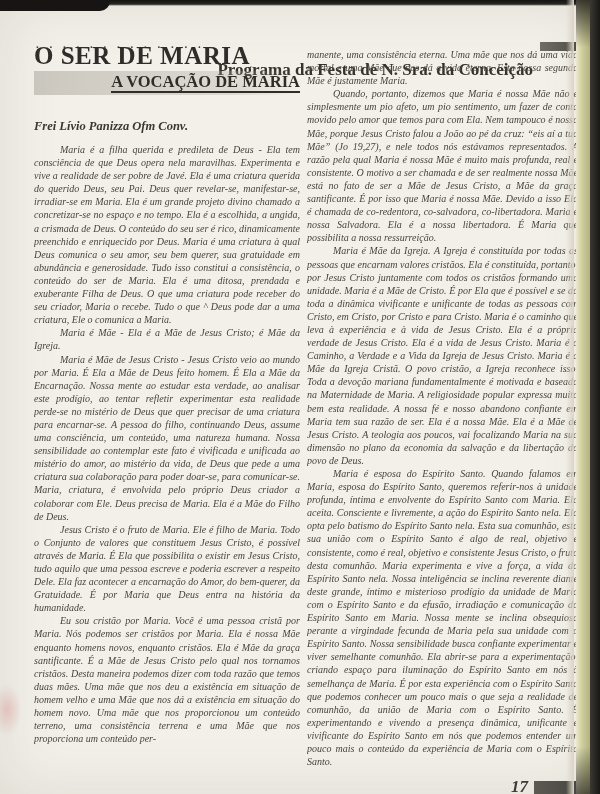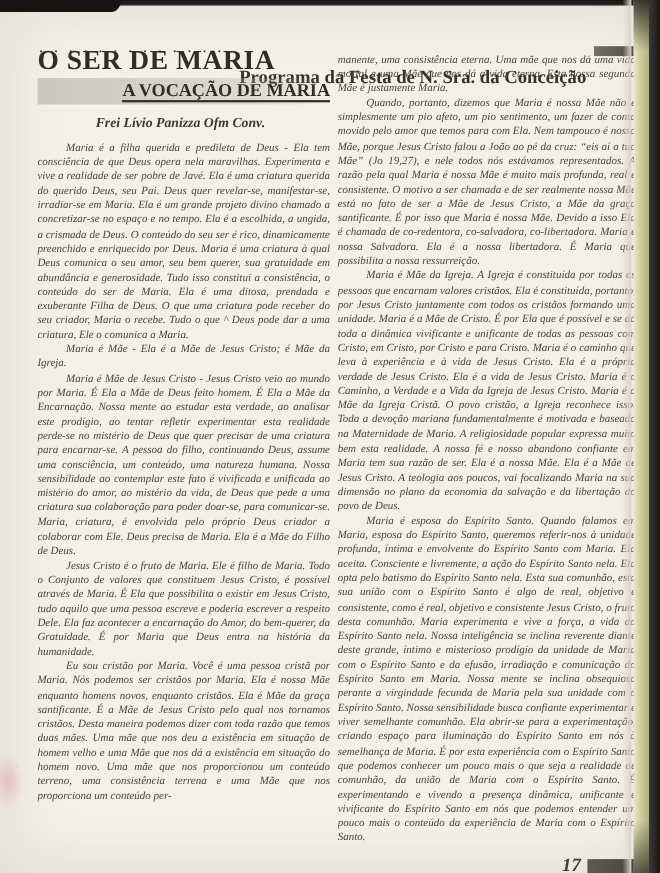--- a/index.html
+++ b/index.html
@@ -29,22 +29,22 @@
   .col p.indent{text-indent:26px;}
   .col-left{left:34px;top:42px;width:266px;height:752px;}
   .col-right{left:307px;top:48px;width:271px;height:722px;}
   
   .article-title{margin:0;text-align:left;font-size:25px;font-weight:bold;letter-spacing:0.5px;color:#2e2d29;line-height:28px;}
   .subtitle-band{margin-top:1px;text-align:right;
       background:linear-gradient(90deg,rgba(170,166,155,0.55),rgba(170,166,155,0.3) 75%,rgba(170,166,155,0));
       padding:1px 0 2px 0;}
   .article-subtitle{display:inline-block;margin:0;font-size:16.5px;font-weight:bold;color:#2e2d29;
       border-bottom:2px solid #2e2d29;padding-bottom:0px;line-height:19px;}
-  .byline{text-align:center;font-weight:bold;font-style:italic;font-size:12.5px;color:#3a3833;
-      margin:9px 6px 9px 0;}
+  .byline{text-align:left;font-weight:bold;font-style:italic;font-size:12.5px;color:#3a3833;
+      margin:24px 6px 9px 0;}
   .lead-bold{font-weight:normal;font-style:italic;}
   
   .page-number{position:absolute;left:511px;top:777px;font-weight:bold;font-style:italic;font-size:17px;color:#3d3b35;}
   .footer-bar{position:absolute;left:534px;top:781px;width:50px;height:13px;background:linear-gradient(90deg,#5c5a53,#45433e);}
 </style>
 </head>
 <body>
 
 <div class="page">
 

